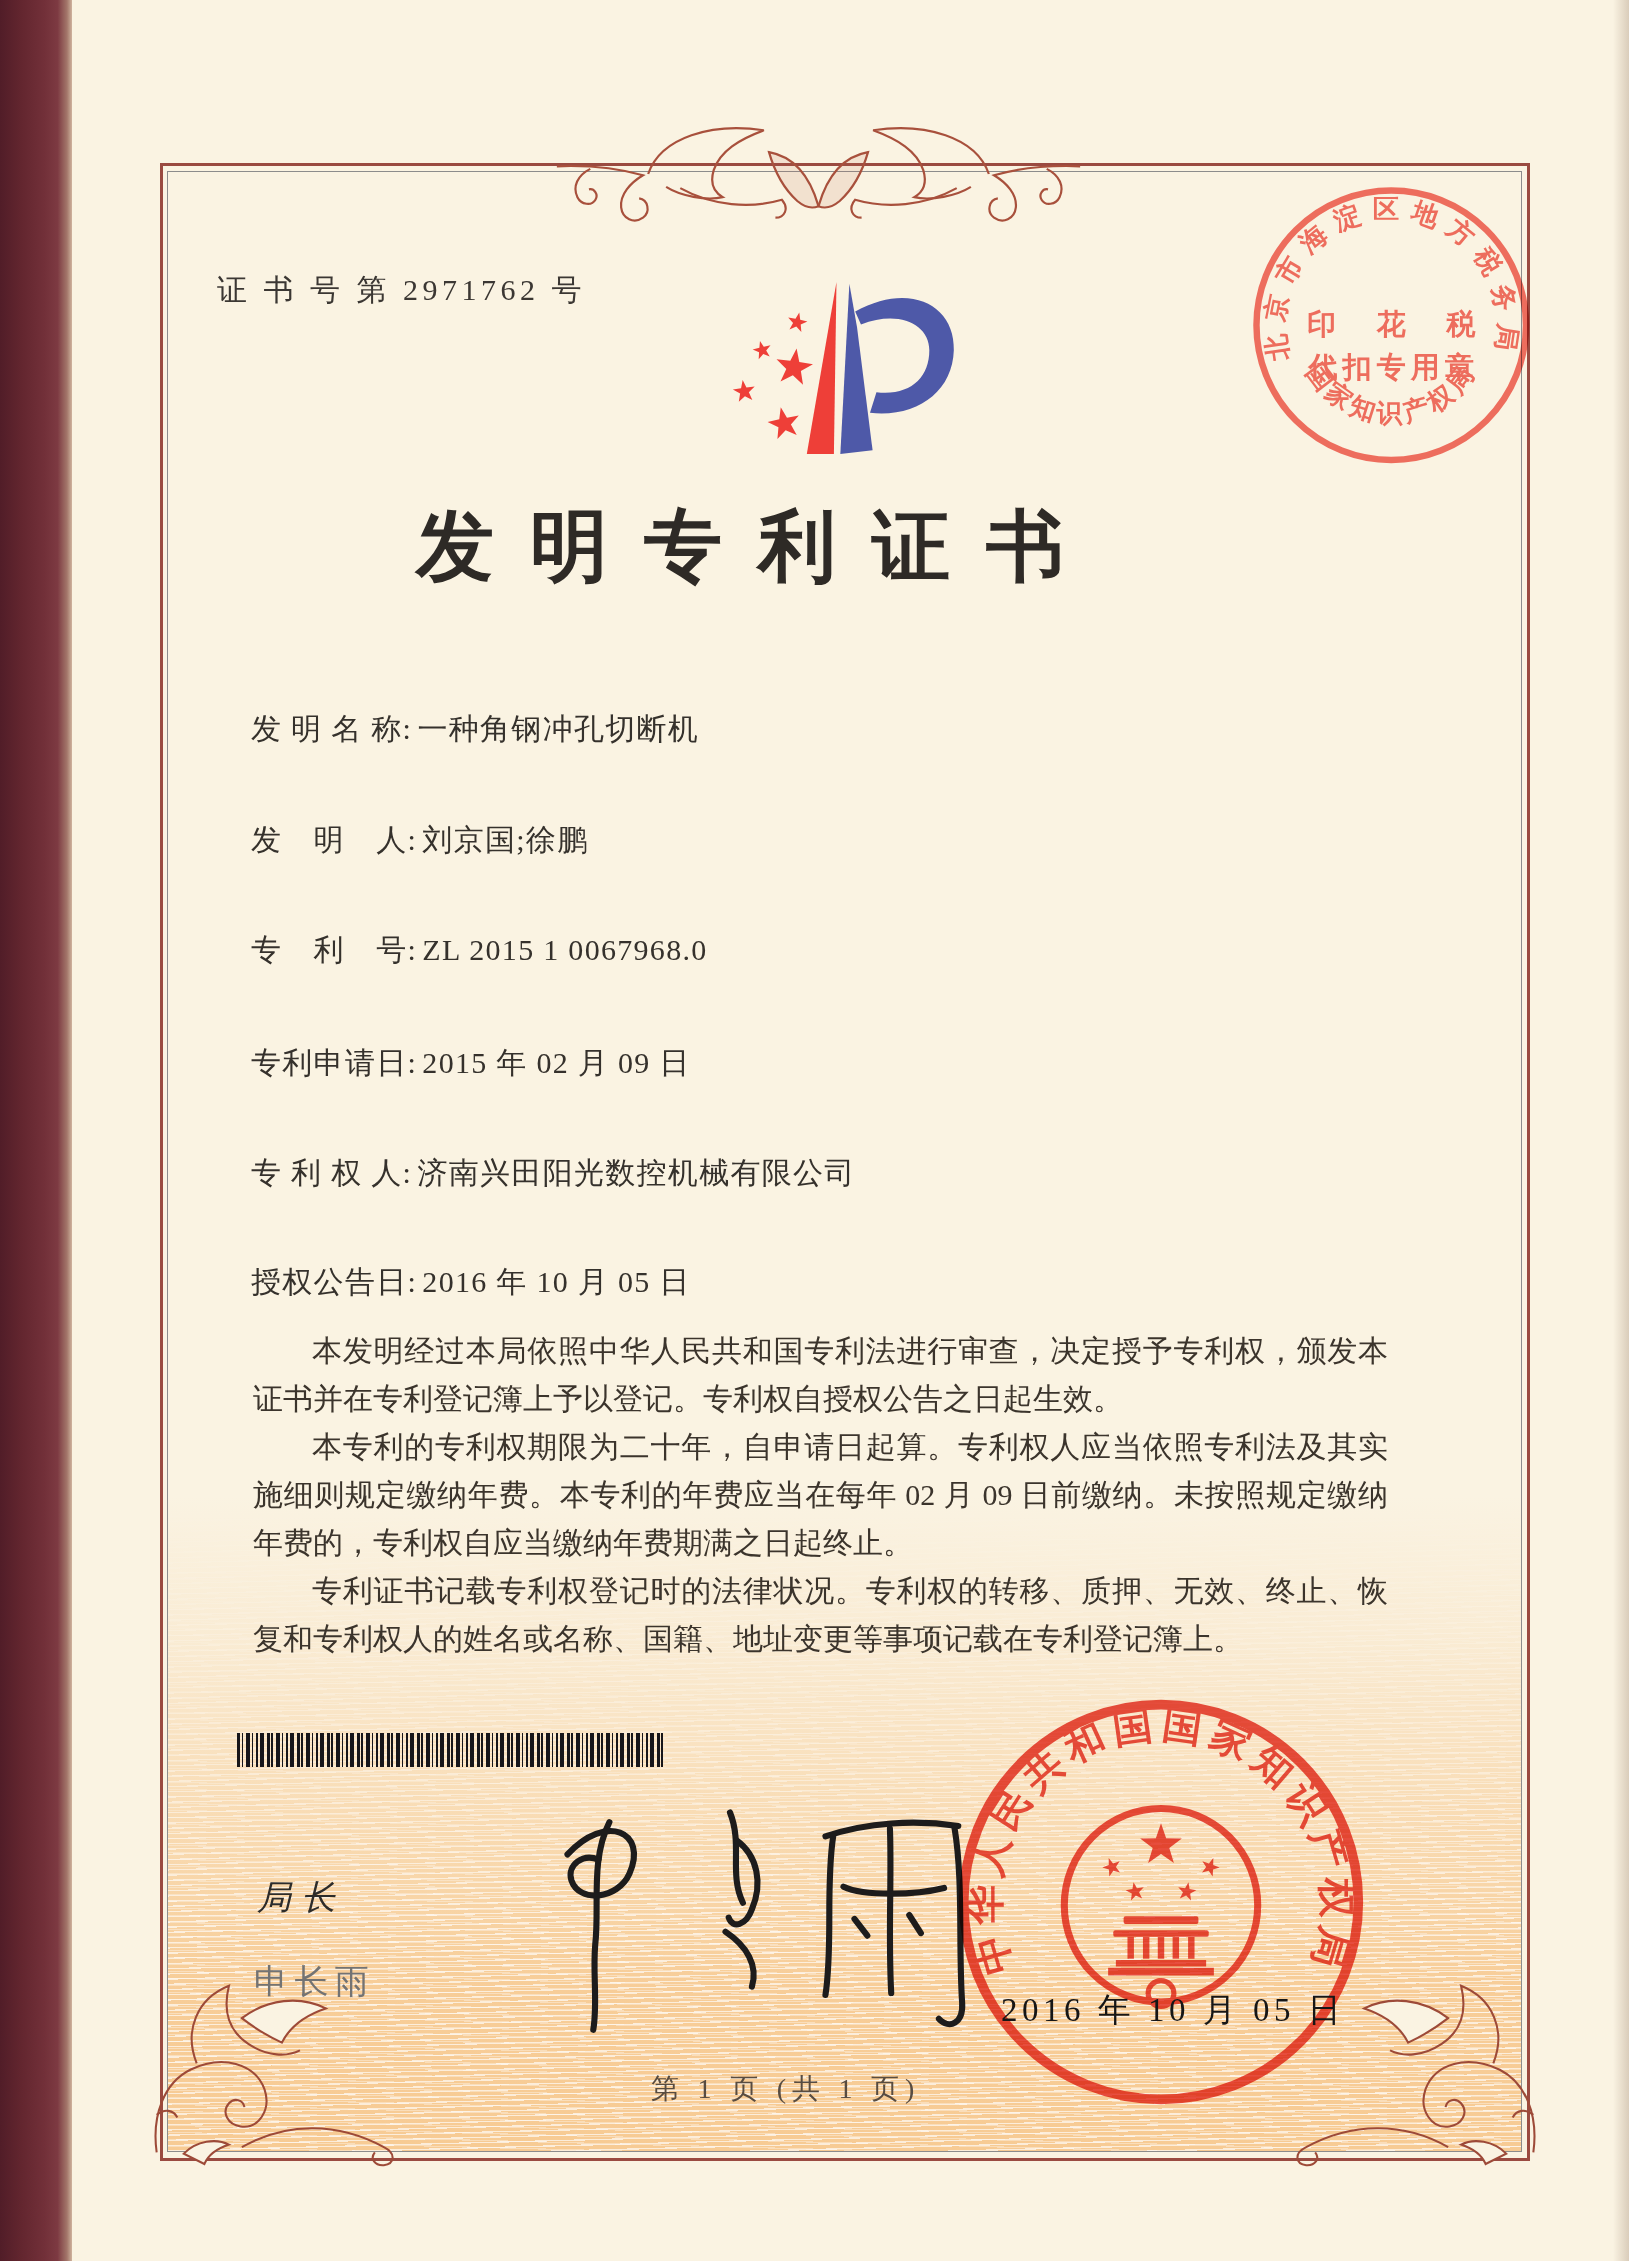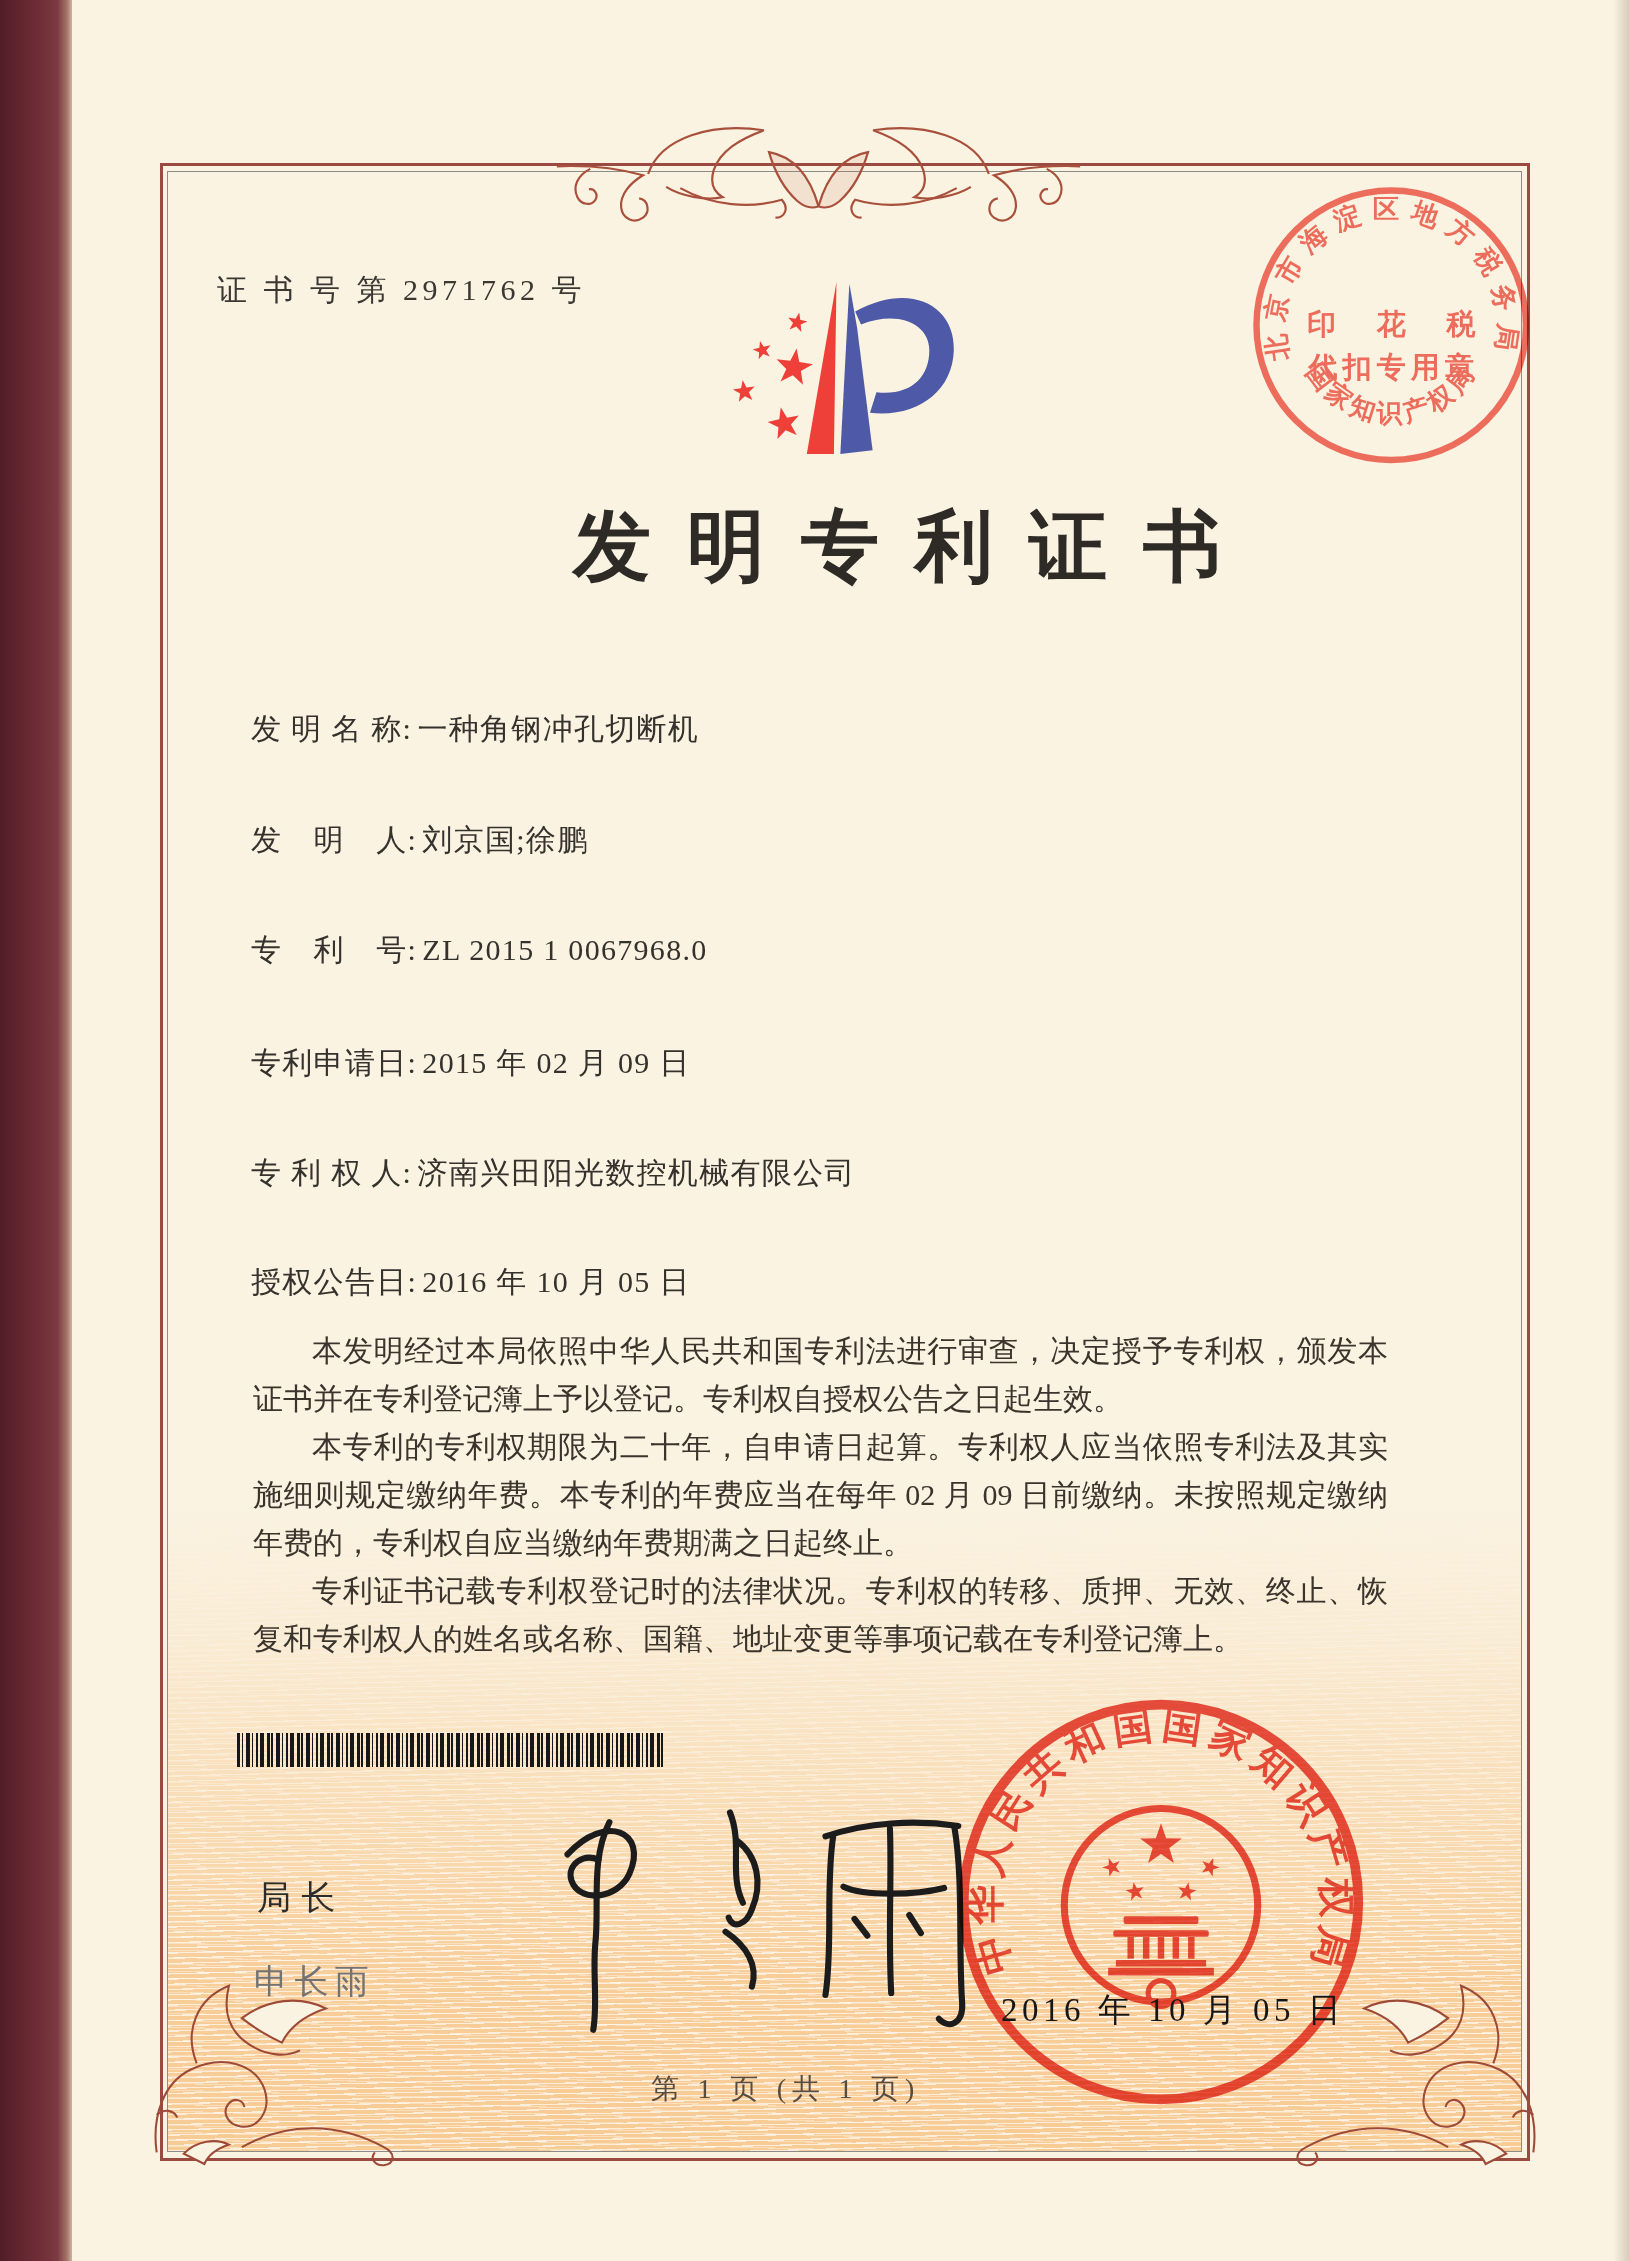--- a/index.html
+++ b/index.html
@@ -23,42 +23,42 @@
       repeating-linear-gradient(178.5deg, rgba(255,255,255,0) 0 3.9px, rgba(255,255,255,0.65) 3.9px 5.2px),
       repeating-linear-gradient(181.5deg, rgba(255,255,255,0) 0 5.8px, rgba(255,255,255,0.35) 5.8px 7px);
     -webkit-mask-image:linear-gradient(180deg,transparent 0%,rgba(0,0,0,0.4) 30%,black 65%);
     mask-image:linear-gradient(180deg,transparent 0%,rgba(0,0,0,0.4) 30%,black 65%);}
 
   .edge-shadow{top:0;right:0;width:17px;height:2261px;
     background:linear-gradient(90deg,rgba(126,96,74,0) 0%,rgba(126,96,74,0.28) 100%);}
 
   .cert-no{left:217px;top:270px;font-size:30px;letter-spacing:4.5px;color:#3b3733;white-space:nowrap;}
 
-  .title{left:380px;top:495px;width:877px;text-align:right;font-size:78px;font-weight:700;
+  .title{left:380px;top:495px;width:877px;text-align:left;font-size:78px;font-weight:700;
     letter-spacing:36px;text-indent:36px;color:#2e2a26;white-space:nowrap;}
 
   .field{left:251px;font-size:30px;color:#35312c;letter-spacing:1.3px;white-space:nowrap;}
   .f1{top:709px}.f2{top:820px}.f3{top:930px}.f4{top:1043px}.f5{top:1153px}.f6{top:1262px}
   .field .val{margin-left:5.2px;margin-top:14px;}
 
   .paras{left:253px;top:1327px;width:1135px;font-size:30px;line-height:48px;
     text-align:justify;color:#3b342c;}
   .paras p{margin:0;text-indent:59px;}
 
   .barcode{left:237px;top:1733px;width:429px;height:34px;
     background:repeating-linear-gradient(90deg,
       #17161a 0 2.6px, transparent 2.6px 4.5px,
       #17161a 4.5px 5.8px, transparent 5.8px 9px,
       #17161a 9px 13px, transparent 13px 15px,
       #17161a 15px 16px, transparent 16px 19.3px,
       #17161a 19.3px 21px, transparent 21px 22.6px,
       #17161a 22.6px 27px, transparent 27px 30px);}
 
   .signer-role{left:257px;top:1875px;font-family:"Liberation Sans","DejaVu Sans",sans-serif;
-    font-size:34px;letter-spacing:10.3px;color:#2d2c2a;font-weight:500;}
+    font-size:34px;letter-spacing:10.3px;color:#2d2c2a;font-weight:500;font-style:italic;}
   .signer-name{left:254px;top:1959px;font-family:"Liberation Sans","DejaVu Sans",sans-serif;
     font-size:34px;letter-spacing:6.4px;color:#737373;font-weight:500;}
 
   .sig-svg{left:503px;top:1777px;width:503px;height:258px;}
   .sig-svg path{fill:none;stroke:#1d1c1c;stroke-width:9.5;stroke-linecap:round;stroke-linejoin:round;}
 
   .stamp-small{left:1241px;top:175px;width:303px;height:303px;mix-blend-mode:multiply;opacity:0.94;}
   .stamp-small text{fill:#f2695f;font-family:"Liberation Serif","DejaVu Serif",serif;font-weight:700;}
   .st-arc{font-size:41px;letter-spacing:16px;}
   .st-arc-b{font-size:40px;letter-spacing:6px;}

